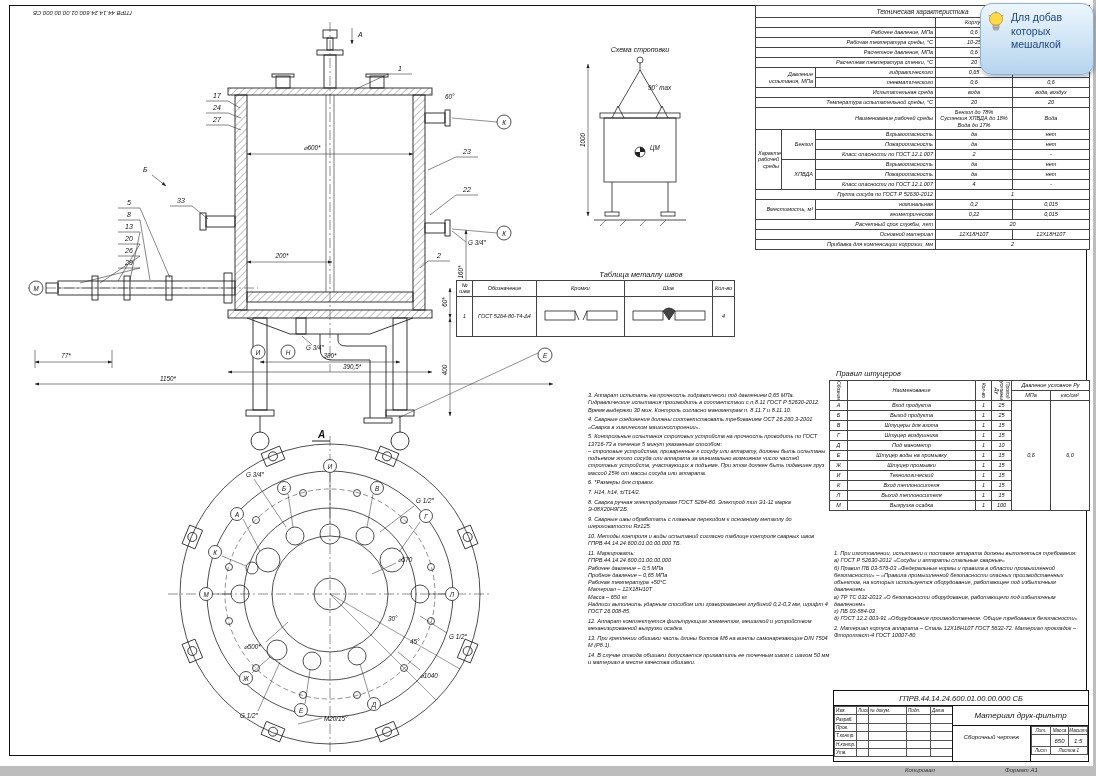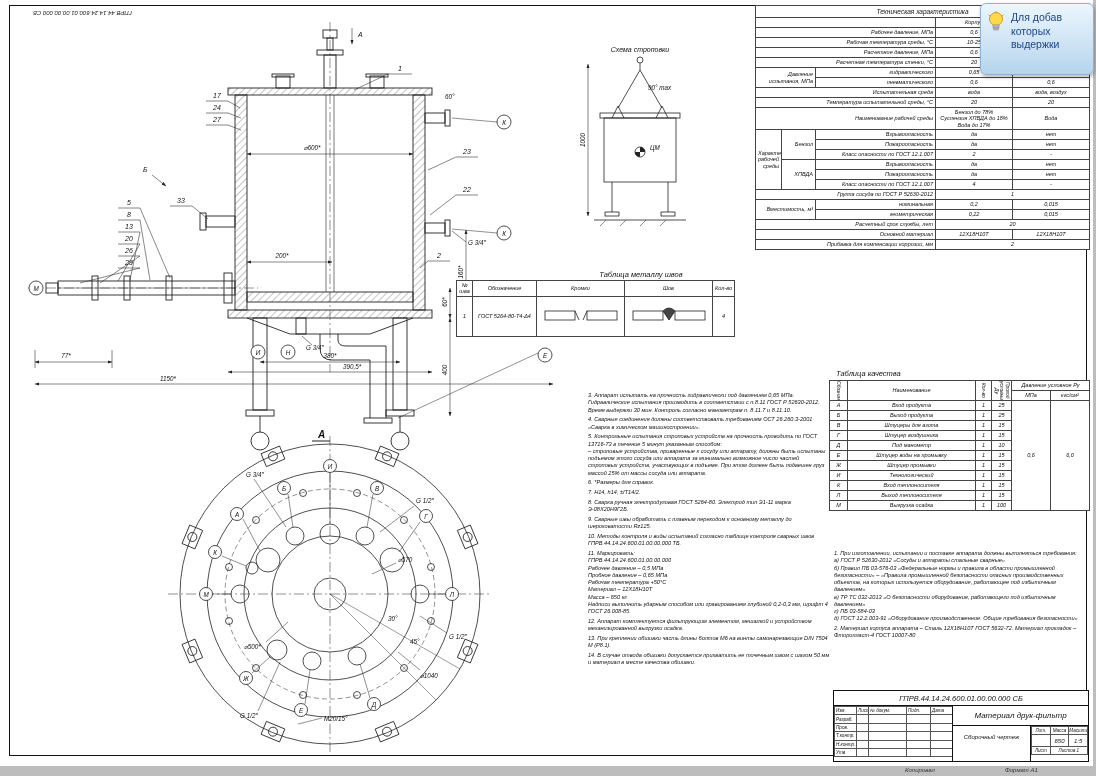--- a/index.html
+++ b/index.html
@@ -13,21 +13,21 @@
   .dtx-s{font-size:6.3px}
   .dtx-b{font-size:10px;font-weight:bold}
   .tbl{position:absolute;border-collapse:collapse;table-layout:fixed;background:#fff}
   .tbl td{border:1px solid #444;font-size:5.5px;font-style:italic;color:#111;padding:1px 2px;text-align:center;vertical-align:middle;line-height:1.15;height:10px;white-space:pre-line;overflow:hidden}
   .tbl td.lbl{text-align:right}
   .tbl td.hd{font-size:6.5px;height:12px}
   .tbl td.vert{writing-mode:vertical-rl;padding:0;font-size:4.8px;letter-spacing:0}
   .tbl-title{position:absolute;font-size:7.5px;font-style:italic;color:#111}
   .notes{position:absolute;font-size:5.6px;font-style:italic;color:#111;line-height:1.3;overflow:hidden}
   .note-item{white-space:pre-line;margin-bottom:2.5px}
-  .tooltip{position:absolute;right:2px;top:3px;width:114px;height:72px;background:linear-gradient(180deg,#ecf6fd 0%,#cfe4f5 55%,#b5d4ec 100%);border:1px solid #8fb2d4;border-radius:6px;box-shadow:1px 2px 4px rgba(0,0,0,.3);display:flex;gap:5px;padding:7px 5px;overflow:hidden;z-index:50}
+  .tooltip{position:absolute;right:2px;top:3px;width:114px;height:72px;background:linear-gradient(180deg,#ecf6fd 0%,#cfe4f5 55%,#b5d4ec 100%);border:1px solid #8fb2d4;border-radius:12px;box-shadow:1px 2px 4px rgba(0,0,0,.3);display:flex;gap:5px;padding:7px 5px;overflow:hidden;z-index:50}
   .tooltip-text{font-size:10.5px;color:#1c4587;line-height:1.3}
   .titleblock{position:absolute;left:833px;top:690px;width:256px;height:72px;border:1.3px solid #111;background:#fff;font-size:5px;color:#111}
   .tb-desig{position:absolute;left:0;top:0;width:100%;height:15px;border-bottom:1px solid #111;text-align:center;font-size:7.5px;font-style:italic;line-height:15px}
   .tb-left{position:absolute;left:0;top:15px;width:118px;bottom:0}
   .tb-grid{border-collapse:collapse;table-layout:fixed;width:118px}
   .tb-grid td{border:1px solid #555;font-size:4.6px;font-style:italic;height:8.4px;padding:0 1px;overflow:hidden;white-space:nowrap}
   .tb-right{position:absolute;left:118px;top:15px;right:0;bottom:0;border-left:1px solid #111}
   .tb-name{height:20px;border-bottom:1px solid #111;text-align:center;font-size:8px;font-style:italic;line-height:20px}
   .tb-low{display:flex;height:36px}
   .tb-doc{width:78px;border-right:1px solid #111;text-align:center;font-size:6px;font-style:italic;padding-top:8px}
@@ -570,21 +570,21 @@
                 <rect x="4" y="12" width="30" height="9"></rect>
                 <rect x="46" y="12" width="30" height="9"></rect>
                 <path d="M34,12 Q40,6 46,12 L40,21 Z" fill="#444"></path>
               </g>
             </svg></td>
       <td>4</td>
     </tr>
   </tbody>
     </table>
 
-  <div class="tbl-title" style="left:836px;top:369px">Таблица качества</div>
+  <div class="tbl-title" style="left:836px;top:369px">Правил штуцеров</div>
   <table class="tbl" style="left:829px;top:380px;width:260px">
     <colgroup>
         <col style="width:18px">
         <col style="width:128px">
         <col style="width:16px">
         <col style="width:20px">
         <col style="width:39px">
         <col style="width:39px">
       </colgroup>
     <tbody>
@@ -796,15 +796,15 @@
     <circle cx="10" cy="8" r="6.5" fill="#ffd94a" stroke="#c9a227" stroke-width="1"></circle>
     <rect x="7" y="14" width="6" height="3" fill="#b9b9b9" stroke="#8a8a8a" stroke-width="0.6"></rect>
     <rect x="7.8" y="17" width="4.4" height="2" fill="#b9b9b9" stroke="#8a8a8a" stroke-width="0.6"></rect>
     <line x1="10" y1="0" x2="10" y2="2.5" stroke="#c9a227" stroke-width="1"></line>
     <line x1="2.5" y1="4" x2="4.5" y2="5.2" stroke="#c9a227" stroke-width="1"></line>
     <line x1="17.5" y1="4" x2="15.5" y2="5.2" stroke="#c9a227" stroke-width="1"></line>
   </svg>
   <div class="tooltip-text">
     <div>Для добав</div>
     <div>которых</div>
-    <div>выдержки</div>
+    <div>мешалкой</div>
   </div>
 </div>
 
 </body></html>

